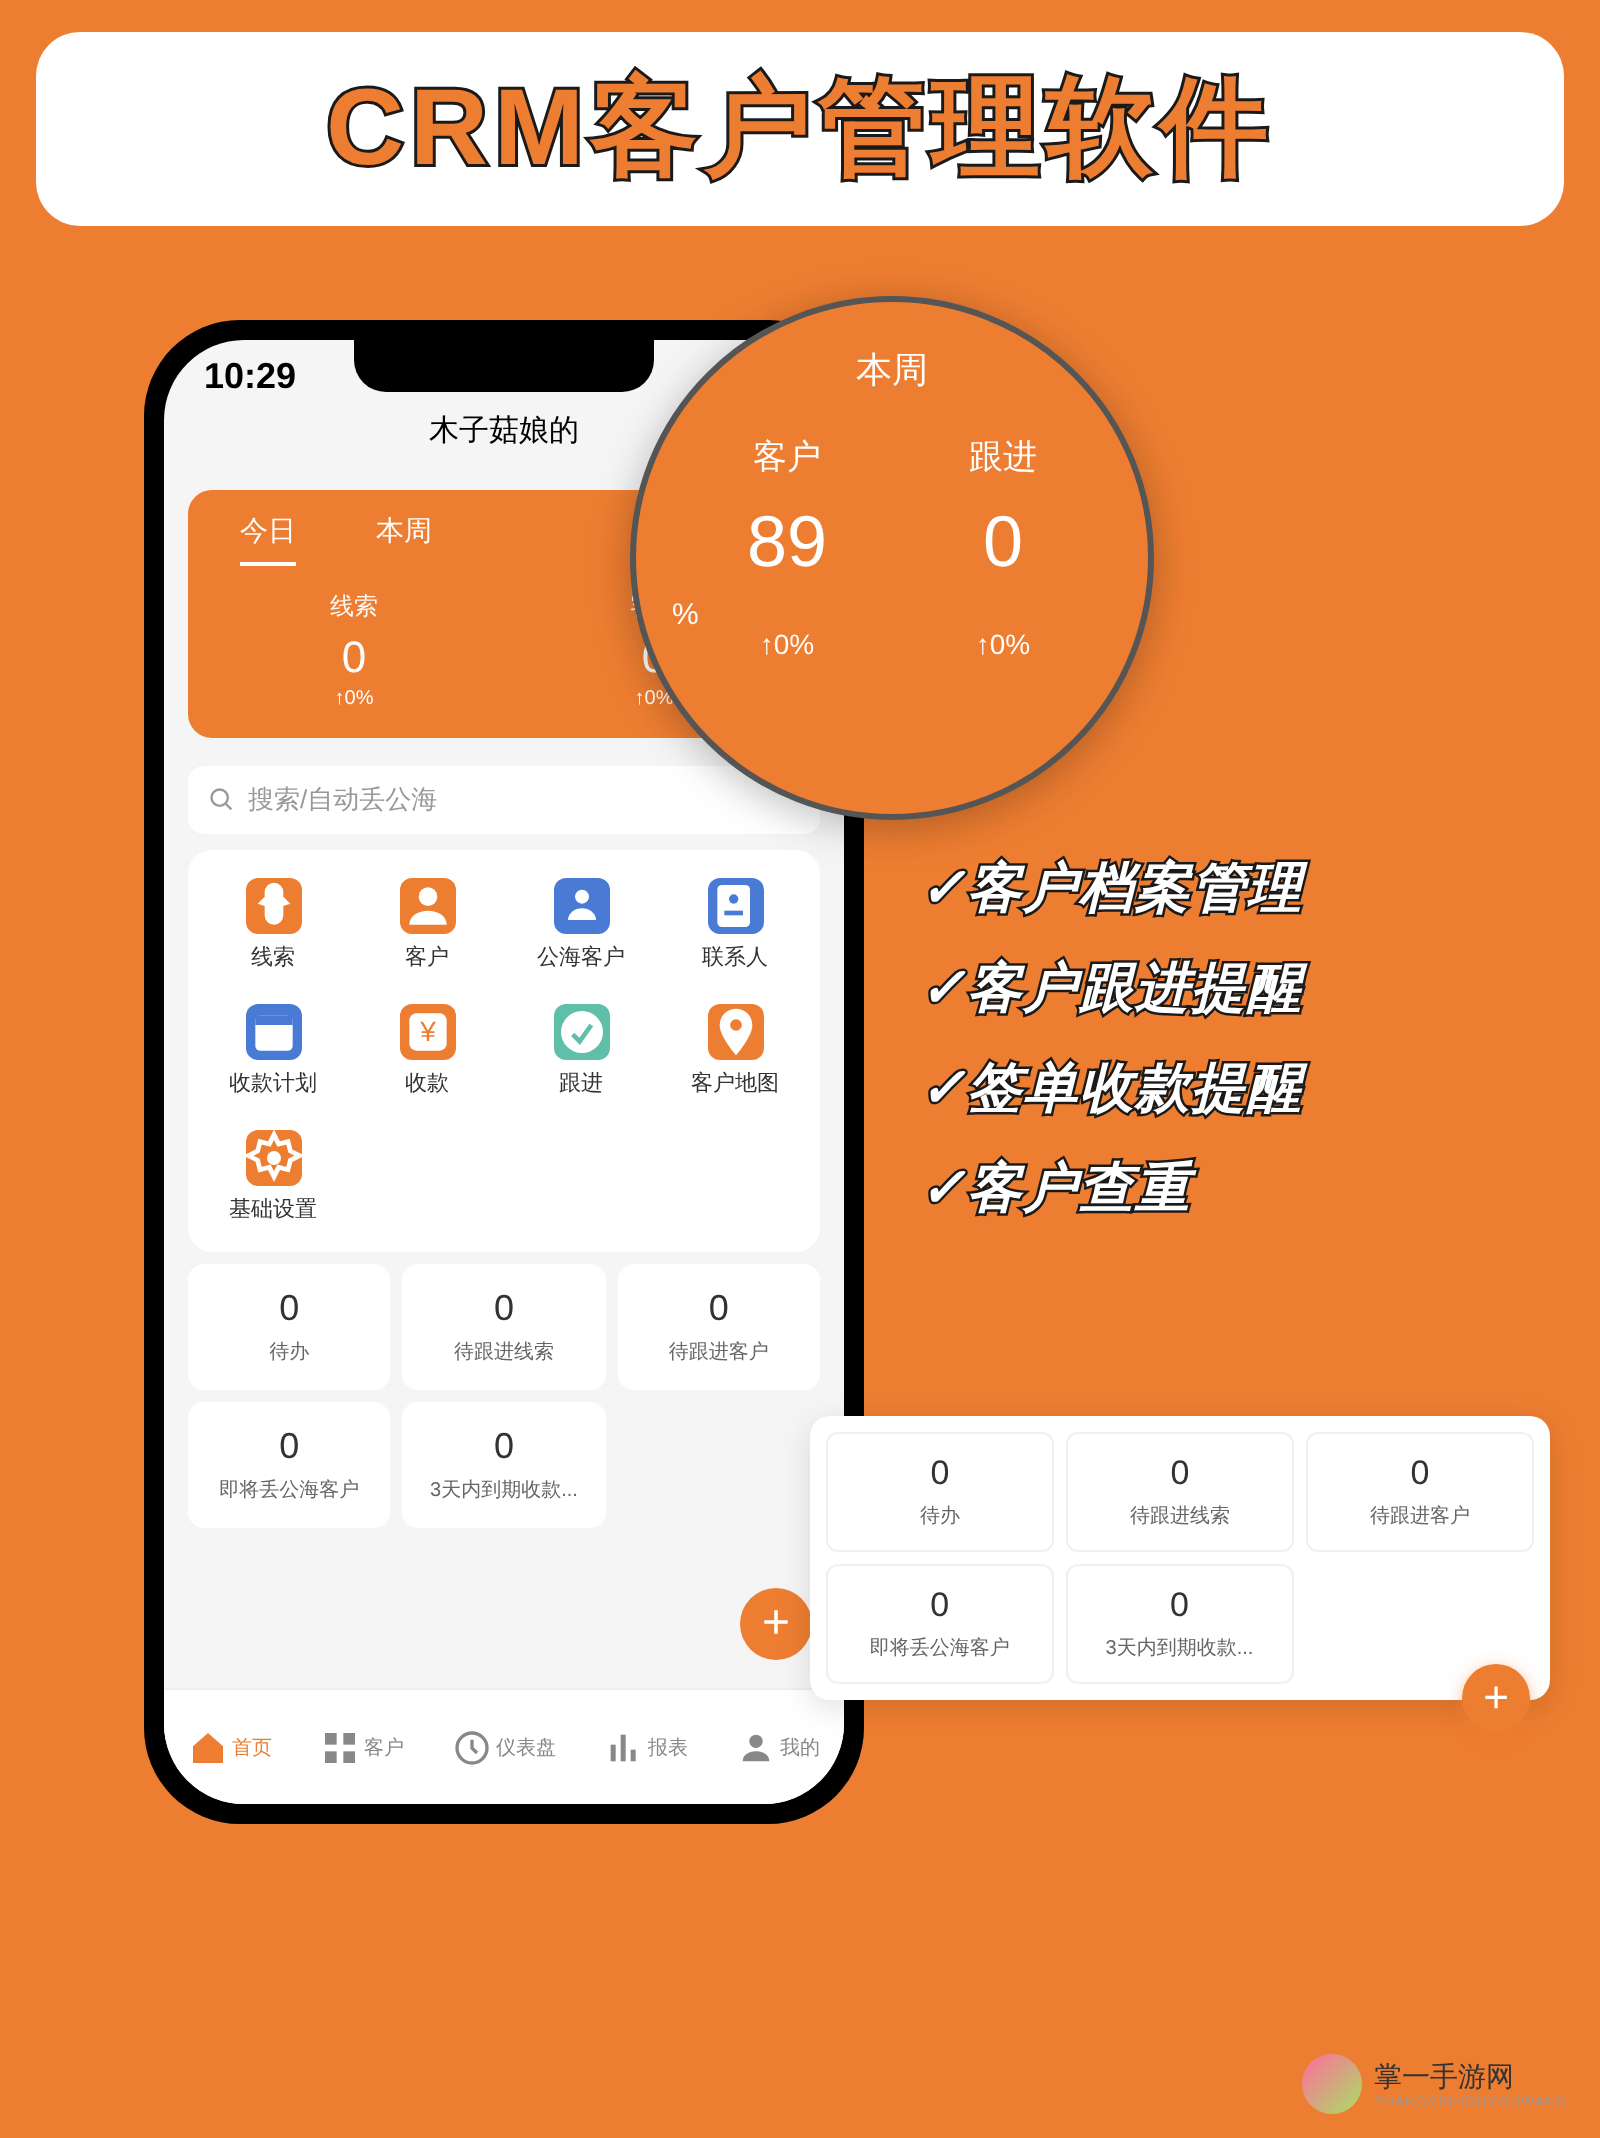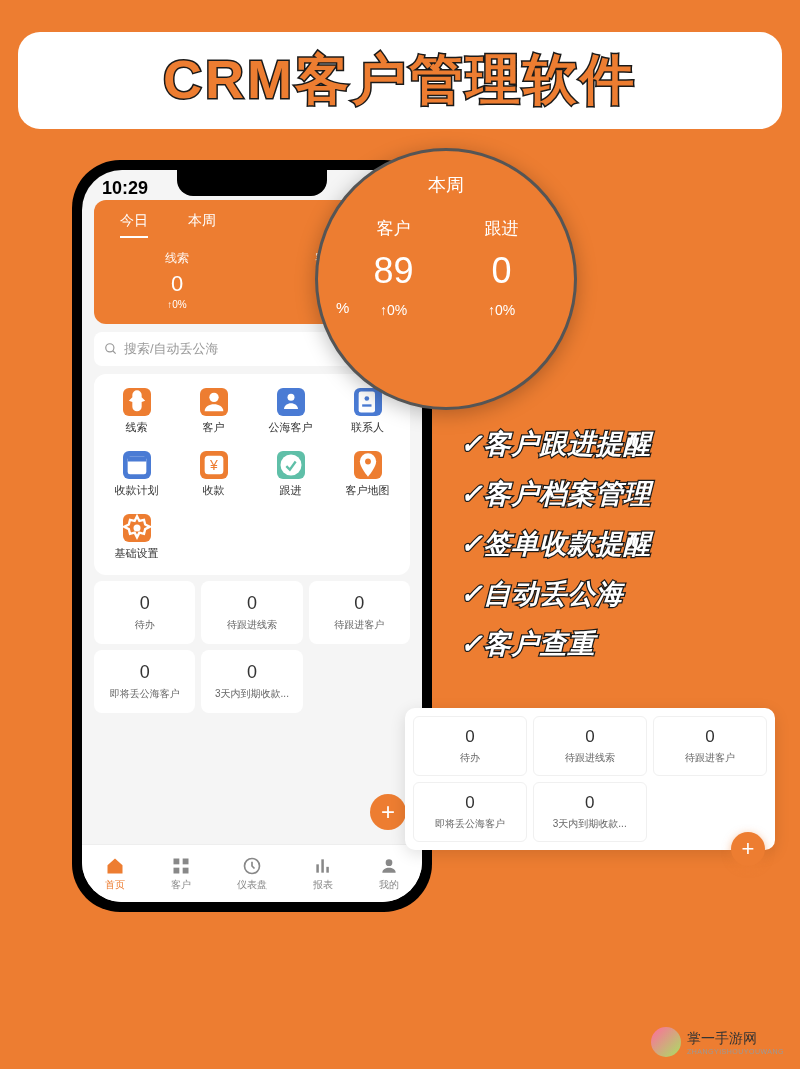--- a/index.html
+++ b/index.html
@@ -1,52 +1,52 @@
 <!DOCTYPE html>
 <html><head>
 <meta charset="utf-8">
 <style>
 *{margin:0;padding:0;box-sizing:border-box;font-family:-apple-system,BlinkMacSystemFont,"PingFang SC","Microsoft YaHei",sans-serif}
 body{width:800px;height:1069px;background:#ED7D31;position:relative;overflow:hidden}
-.title-bar{background:#fff;border-radius:22px;margin:32px 18px 0;padding:12px 20px;text-align:center}
+.title-bar{background:#fff;border-radius:22px;margin:16px 18px 0;padding:12px 20px;text-align:center}
 .title-text{font-size:54px;font-weight:900;color:#ED7D31;letter-spacing:3px;-webkit-text-stroke:3px #1a1a1a;text-stroke:3px #1a1a1a;paint-order:stroke fill}
 .phone{position:absolute;left:72px;top:160px;width:360px;height:752px;background:#000;border-radius:48px;padding:10px}
 .phone-inner{width:100%;height:100%;background:#f5f5f5;border-radius:40px;overflow:hidden;position:relative}
 .notch{position:absolute;top:0;left:50%;transform:translateX(-50%);width:150px;height:26px;background:#000;border-radius:0 0 16px 16px;z-index:10}
 .status-bar{height:30px;display:flex;align-items:center;padding:6px 20px 0;font-size:18px;font-weight:600}
 .app-title{text-align:center;font-size:15px;padding:6px 0;font-weight:500}
-.orange-card{background:#ED7D31;margin:0 12px;border-radius:12px;padding:12px 8px 14px;color:#fff}
+.orange-card{background:#ED7D31;margin:14px 12px;border-radius:12px;padding:12px 8px 14px;color:#fff}
 .tabs{display:flex;gap:40px;padding:0 18px;font-size:14px;margin-bottom:12px}
 .tabs span{padding-bottom:6px}
 .tabs .active{border-bottom:2px solid #fff}
 .stats{display:flex;justify-content:space-around;text-align:center}
 .stat-label{font-size:12px;opacity:.95;margin-bottom:4px}
 .stat-value{font-size:22px;margin-bottom:2px}
 .stat-change{font-size:10px}
 .search-bar{background:#fff;margin:8px 12px;border-radius:8px;padding:8px 10px;display:flex;align-items:center;gap:6px;font-size:13px;color:#999}
 .grid-card{background:#fff;margin:6px 12px;border-radius:12px;padding:14px 6px}
 .grid{display:grid;grid-template-columns:repeat(4,1fr);gap:16px 4px;text-align:center}
 .grid-item{display:flex;flex-direction:column;align-items:center;gap:4px}
 .grid-icon{width:28px;height:28px;border-radius:6px;display:flex;align-items:center;justify-content:center}
 .grid-label{font-size:11px;color:#333}
 .stat-grid{display:grid;grid-template-columns:repeat(3,1fr);gap:6px;margin:6px 12px}
 .stat-card{background:#fff;border-radius:8px;padding:12px 6px;text-align:center}
 .stat-card-value{font-size:18px;color:#333;margin-bottom:4px}
 .stat-card-label{font-size:10px;color:#666;white-space:nowrap;overflow:hidden;text-overflow:ellipsis}
 .fab{position:absolute;right:16px;bottom:72px;width:36px;height:36px;background:#ED7D31;border-radius:50%;color:#fff;font-size:24px;display:flex;align-items:center;justify-content:center}
 .bottom-nav{position:absolute;bottom:0;left:0;right:0;height:58px;background:#fff;display:flex;justify-content:space-around;align-items:center;border-top:1px solid #eee}
-.nav-item{display:flex;flex-direction:column;align-items:center;gap:2px;font-size:10px;color:#888}
+.nav-item{display:flex;flex-direction:row;align-items:center;gap:2px;font-size:10px;color:#888}
 .nav-item.active{color:#ED7D31}
 .nav-icon{width:20px;height:20px}
 .magnifier{position:absolute;left:315px;top:148px;width:262px;height:262px;border-radius:50%;border:3px solid #555;background:#ED7D31;overflow:hidden;color:#fff;box-shadow:0 4px 20px rgba(0,0,0,.25)}
 .mag-content{padding:22px 20px;text-align:center;height:100%}
 .mag-tab{font-size:18px;margin-bottom:20px}
 .mag-stats{display:flex;justify-content:space-around;margin-top:18px}
 .mag-label{font-size:17px;margin-bottom:10px}
-.mag-value{font-size:36px;margin-bottom:10px}
+.mag-value{font-size:36px;margin-bottom:22px}
 .mag-change{font-size:14px}
 .mag-pct{position:absolute;left:18px;top:148px;font-size:15px}
 .features{position:absolute;left:460px;top:426px;display:flex;flex-direction:column;gap:14px}
 .feature-item{font-size:27px;font-weight:800;color:#fff;-webkit-text-stroke:2.5px #1a1a1a;paint-order:stroke fill;font-style:italic;letter-spacing:1px}
 .float-stats{position:absolute;left:405px;top:708px;width:370px;background:#fff;border-radius:10px;padding:8px;box-shadow:0 4px 16px rgba(0,0,0,.12)}
 .float-grid{display:grid;grid-template-columns:repeat(3,1fr);gap:6px}
 .float-grid2{display:grid;grid-template-columns:repeat(2,1fr);gap:6px;margin-top:6px;width:66%}
 .float-card{background:#fff;border:1px solid #f0f0f0;border-radius:6px;padding:10px 6px;text-align:center}
 .float-value{font-size:17px;color:#333;margin-bottom:4px}
 .float-label{font-size:10px;color:#666;white-space:nowrap;overflow:hidden;text-overflow:ellipsis}
@@ -62,20 +62,21 @@
 <div class="title-bar">
   <div class="title-text">CRM客户管理软件</div>
 </div>
 
 <div class="phone">
   <div class="phone-inner">
     <div class="notch"></div>
     <div class="status-bar">
       <span>10:29</span>
     </div>
+    <div class="app-title">木子菇娘的</div>
 
     <div class="orange-card">
       <div class="tabs">
         <span class="active">今日</span>
         <span>本周</span>
       </div>
       <div class="stats">
         <div>
           <div class="stat-label">线索</div>
           <div class="stat-value">0</div>
@@ -263,24 +264,23 @@
       <div>
         <div class="mag-label">跟进</div>
         <div class="mag-value">0</div>
         <div class="mag-change">↑0%</div>
       </div>
     </div>
   </div>
 </div>
 
 <div class="features" id="features">
+    <div class="feature-item">✓客户档案管理</div>
     <div class="feature-item">✓客户跟进提醒</div>
-    <div class="feature-item">✓客户档案管理</div>
     <div class="feature-item">✓签单收款提醒</div>
-    <div class="feature-item">✓自动丢公海</div>
     <div class="feature-item">✓客户查重</div>
   </div>
 
 <div class="float-stats">
   <div class="float-grid" id="float-grid1">
       <div class="float-card">
         <div class="float-value">0</div>
         <div class="float-label">待办</div>
       </div>
       <div class="float-card">

